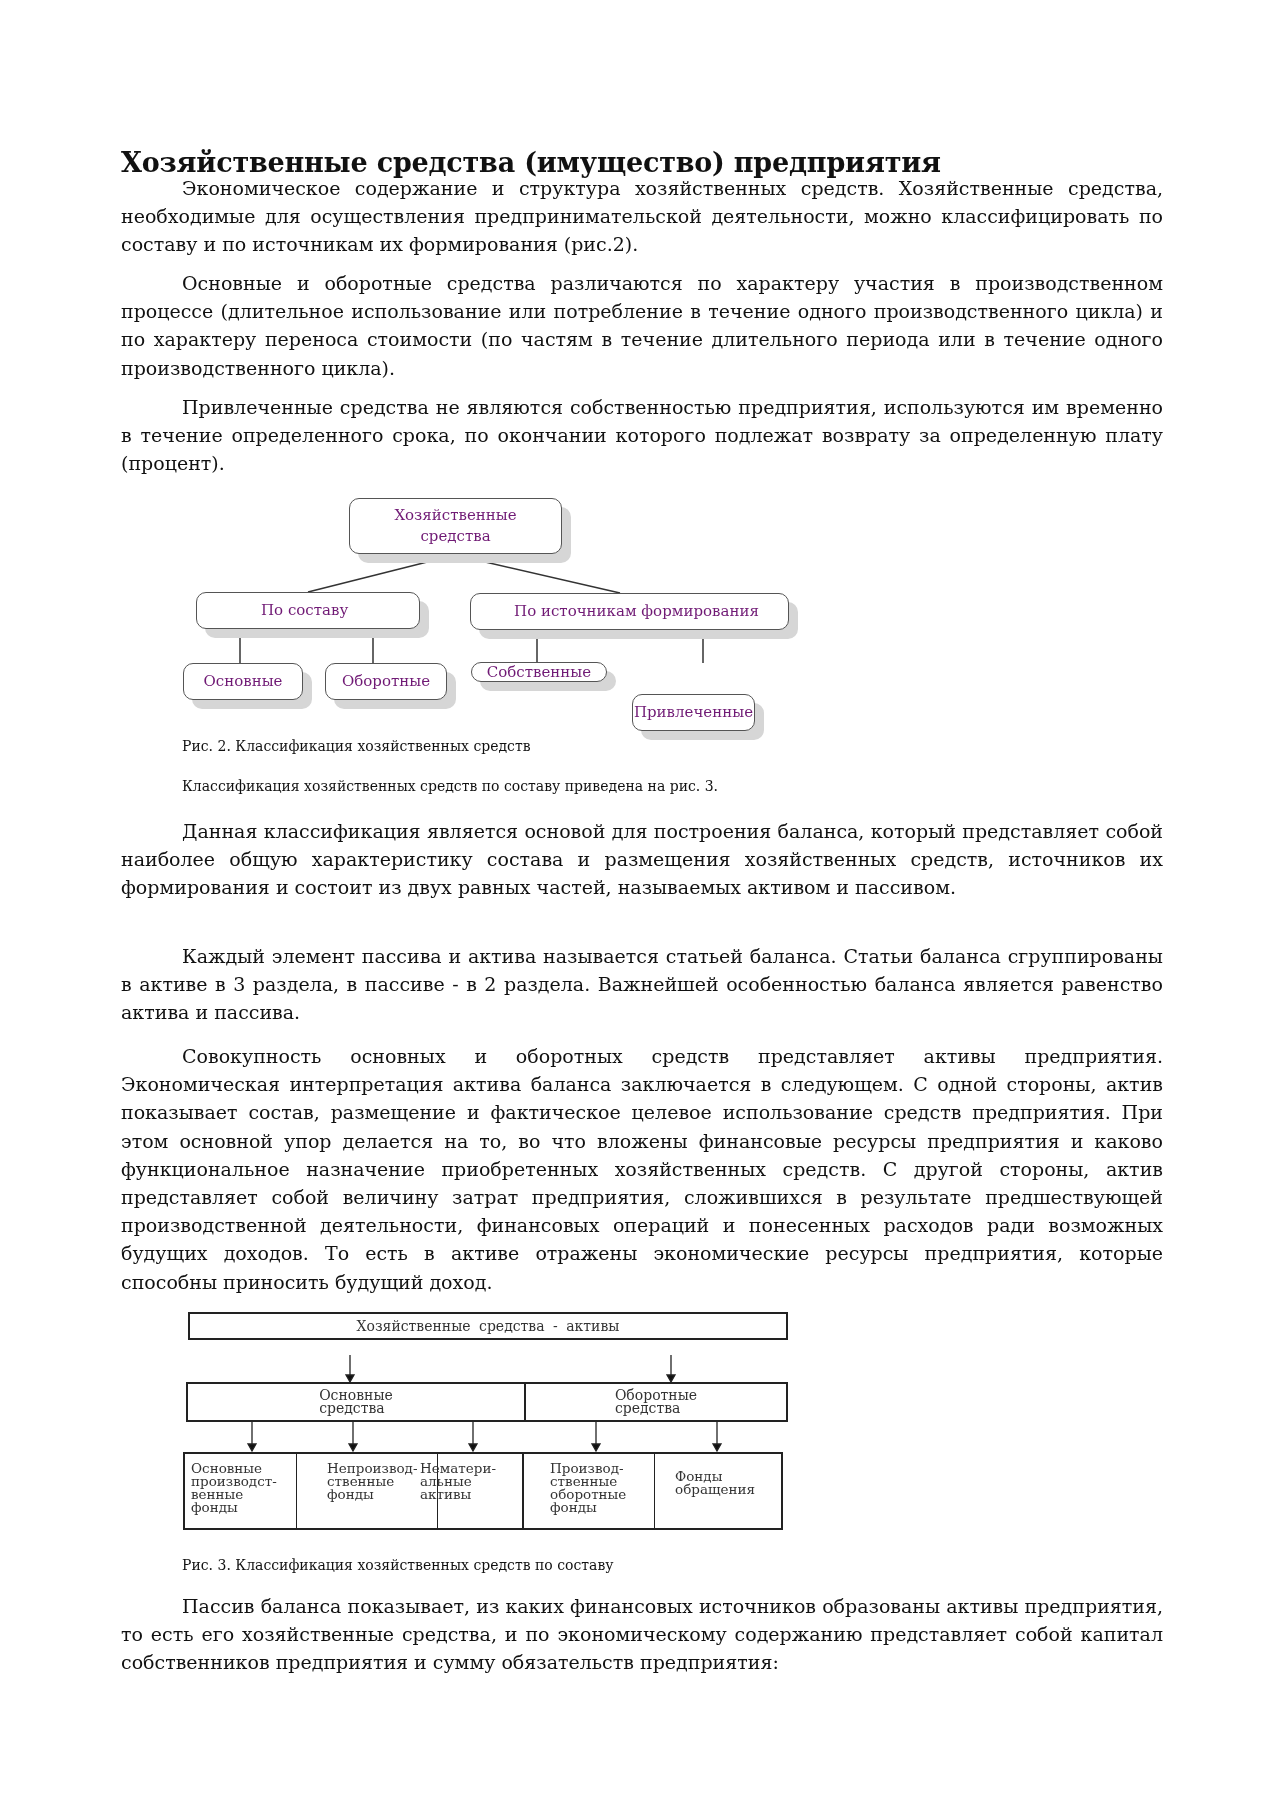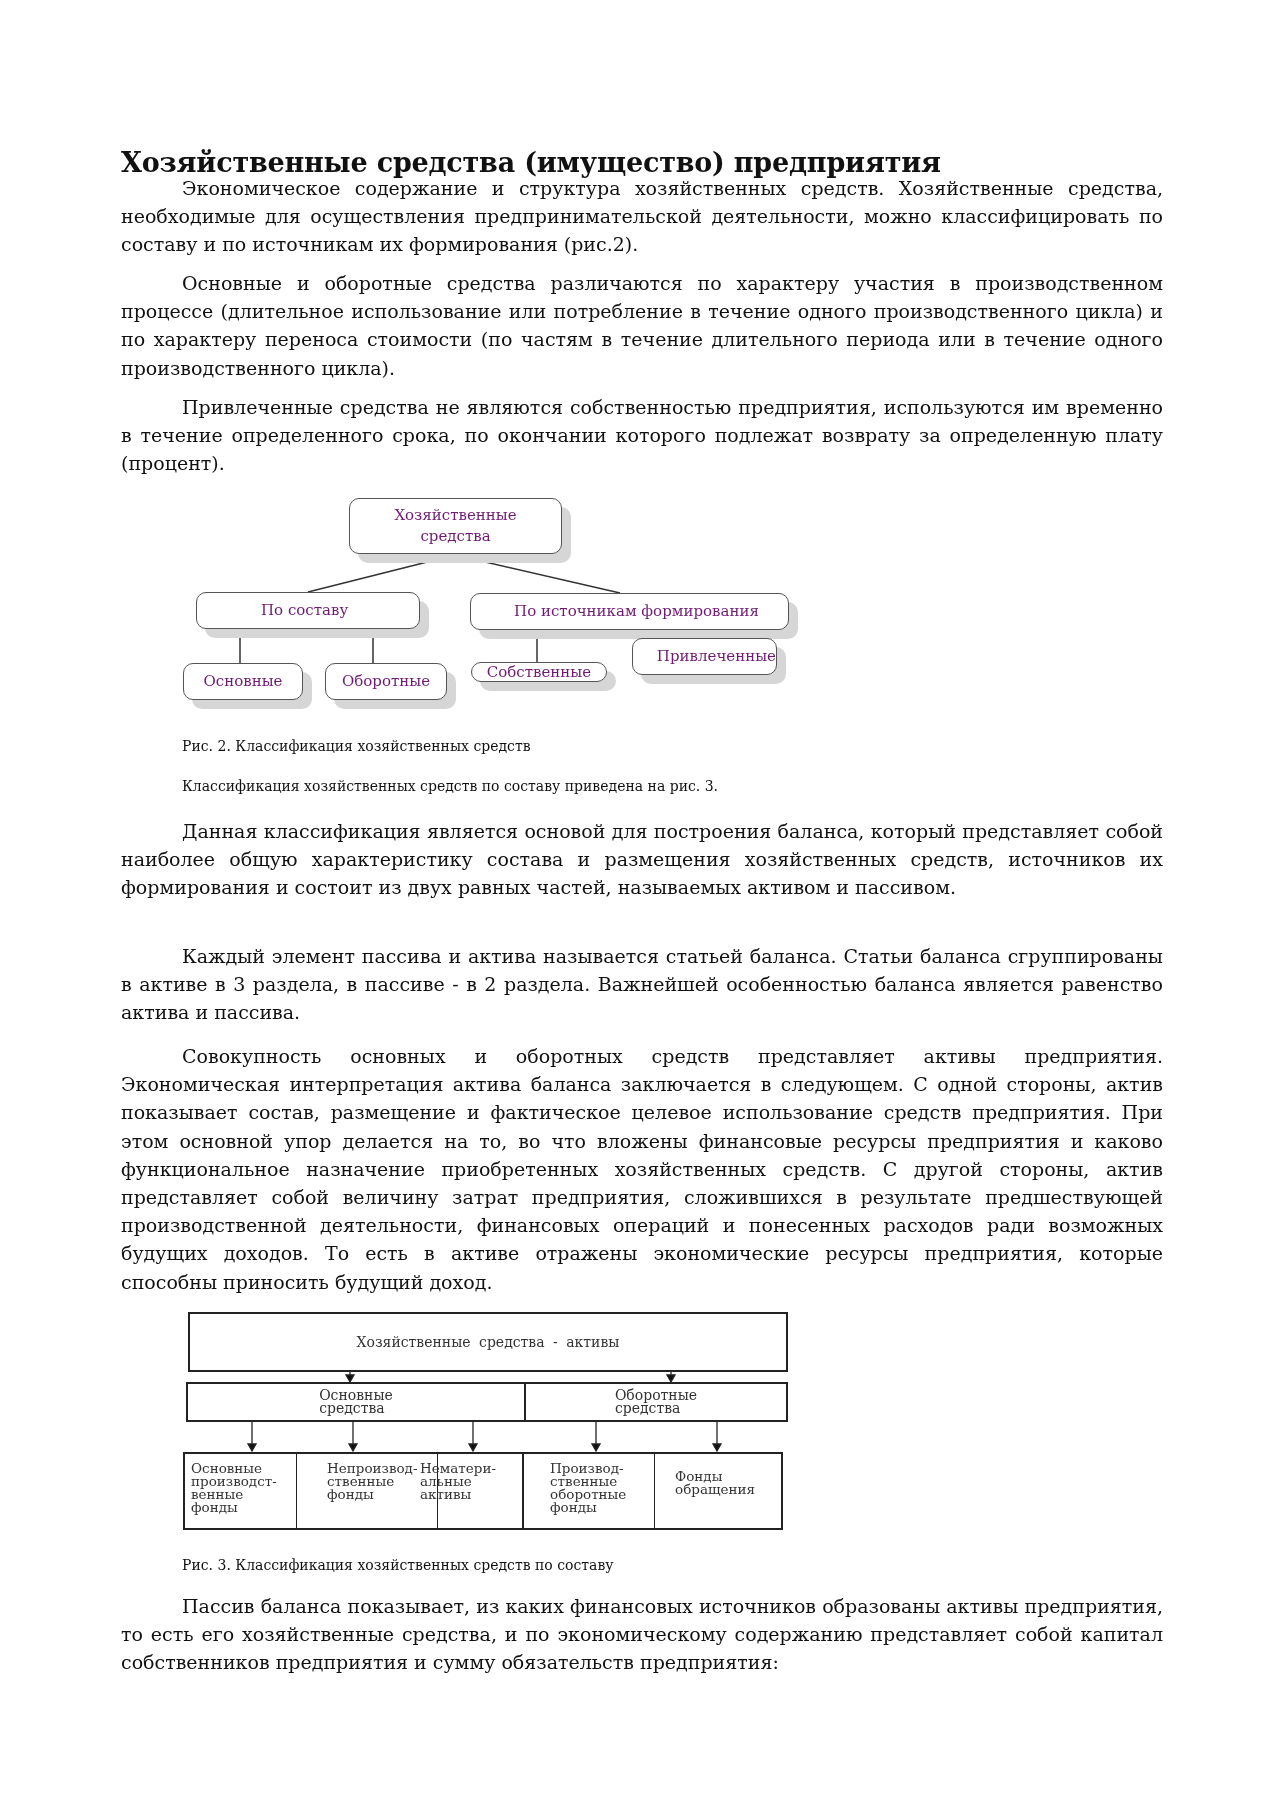--- a/index.html
+++ b/index.html
@@ -62,21 +62,21 @@
   </div>
   <div class="rbox" style="left:183px; top:663px; width:120px; height:37px;">
     <span>Основные</span>
   </div>
   <div class="rbox" style="left:325px; top:663px; width:122px; height:37px;">
     <span>Оборотные</span>
   </div>
   <div class="rbox" style="left:471px; top:662px; width:136px; height:20px;">
     <span>Собственные</span>
   </div>
-  <div class="rbox" style="left:632px; top:638px; width:145px; height:37px;justify-content:flex-end;">
+  <div class="rbox" style="left:632px; top:694px; width:123px; height:37px;">
     <span>Привлеченные</span>
   </div>
 </div>
 
 <p class="block caption" id="cap1">Рис. 2. Классификация хозяйственных средств</p>
 <p class="block caption" id="p4">Классификация хозяйственных средств по составу приведена на рис. 3.</p>
 <p class="block para" id="p5">Данная классификация является основой для построения баланса, который представляет собой наиболее общую характеристику состава и размещения хозяйственных средств, источников их формирования и состоит из двух равных частей, называемых активом и пассивом.</p>
 <p class="block para" id="p6">Каждый элемент пассива и актива называется статьей баланса. Статьи баланса сгруппированы в активе в 3 раздела, в пассиве - в 2 раздела. Важнейшей особенностью баланса является равенство актива и пассива.</p>
 <p class="block para" id="p7">Совокупность основных и оборотных средств представляет активы предприятия. Экономическая интерпретация актива баланса заключается в следующем. С одной стороны, актив показывает состав, размещение и фактическое целевое использование средств предприятия. При этом основной упор делается на то, во что вложены финансовые ресурсы предприятия и каково функциональное назначение приобретенных хозяйственных средств. С другой стороны, актив представляет собой величину затрат предприятия, сложившихся в результате предшествующей производственной деятельности, финансовых операций и понесенных расходов ради возможных будущих доходов. То есть в активе отражены экономические ресурсы предприятия, которые способны приносить будущий доход.</p>
 
@@ -98,21 +98,21 @@
       <path d="M349,1444 L357,1444 L353,1451 z"></path>
       <line x1="473" y1="1422" x2="473" y2="1445"></line>
       <path d="M469,1444 L477,1444 L473,1451 z"></path>
       <line x1="596" y1="1422" x2="596" y2="1445"></line>
       <path d="M592,1444 L600,1444 L596,1451 z"></path>
       <line x1="717" y1="1422" x2="717" y2="1445"></line>
       <path d="M713,1444 L721,1444 L717,1451 z"></path>
     </g>
   </svg>
 
-  <div class="sbox center" style="left:188px; top:1312px; width:600px; height:60px;justify-content:center;">
+  <div class="sbox center" style="left:188px; top:1312px; width:600px; height:28px;justify-content:center;">
     <span style="word-spacing:4px;">Хозяйственные средства - активы</span>
   </div>
 
   <div class="sbox" style="left:186px; top:1382px; width:602px; height:40px;">
     <div class="scell center" style="left:0; width:338px; border-right:2px solid #222; padding:0; font-size:14px;">
       <span style="word-spacing:4px;">Основные<br>средства</span>
     </div>
     <div class="scell center" style="left:338px; right:0; padding:0; font-size:14px;">
       <span style="word-spacing:4px;">Оборотные<br>средства</span>
     </div>

